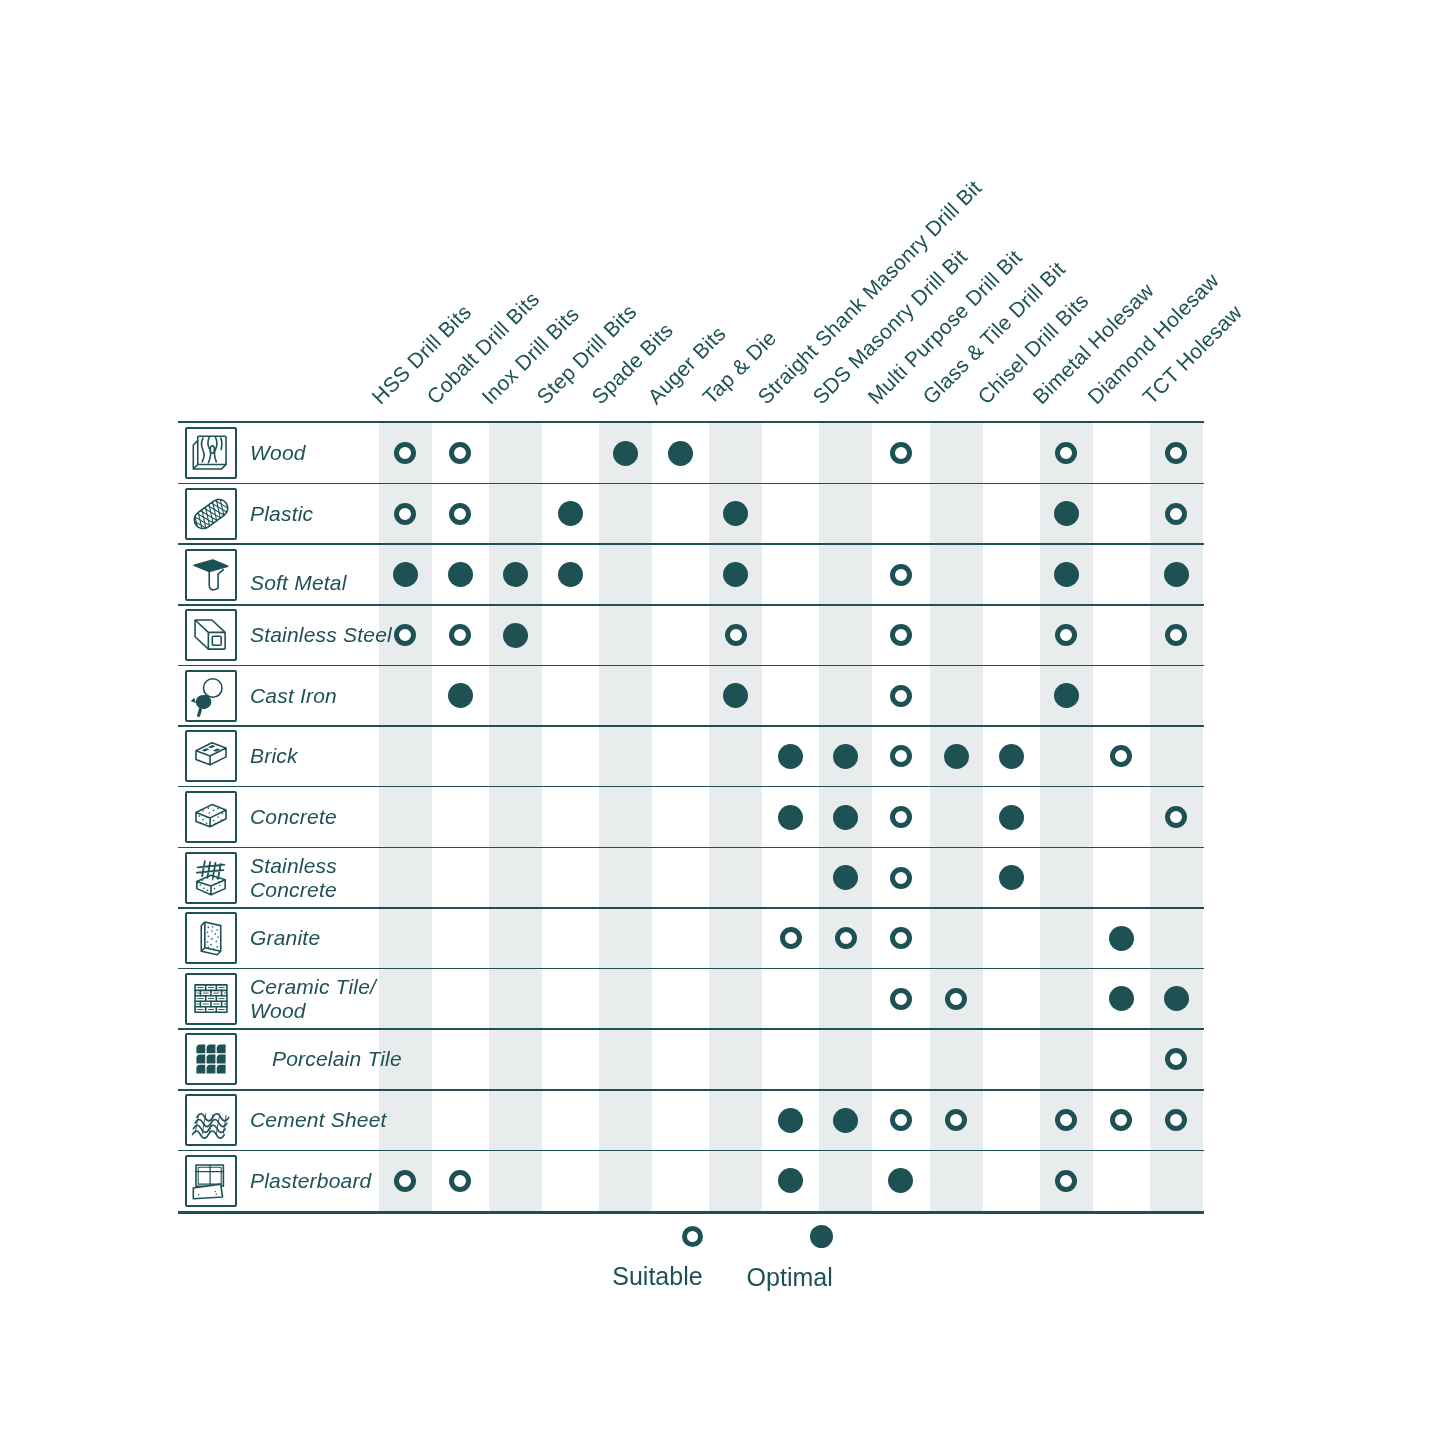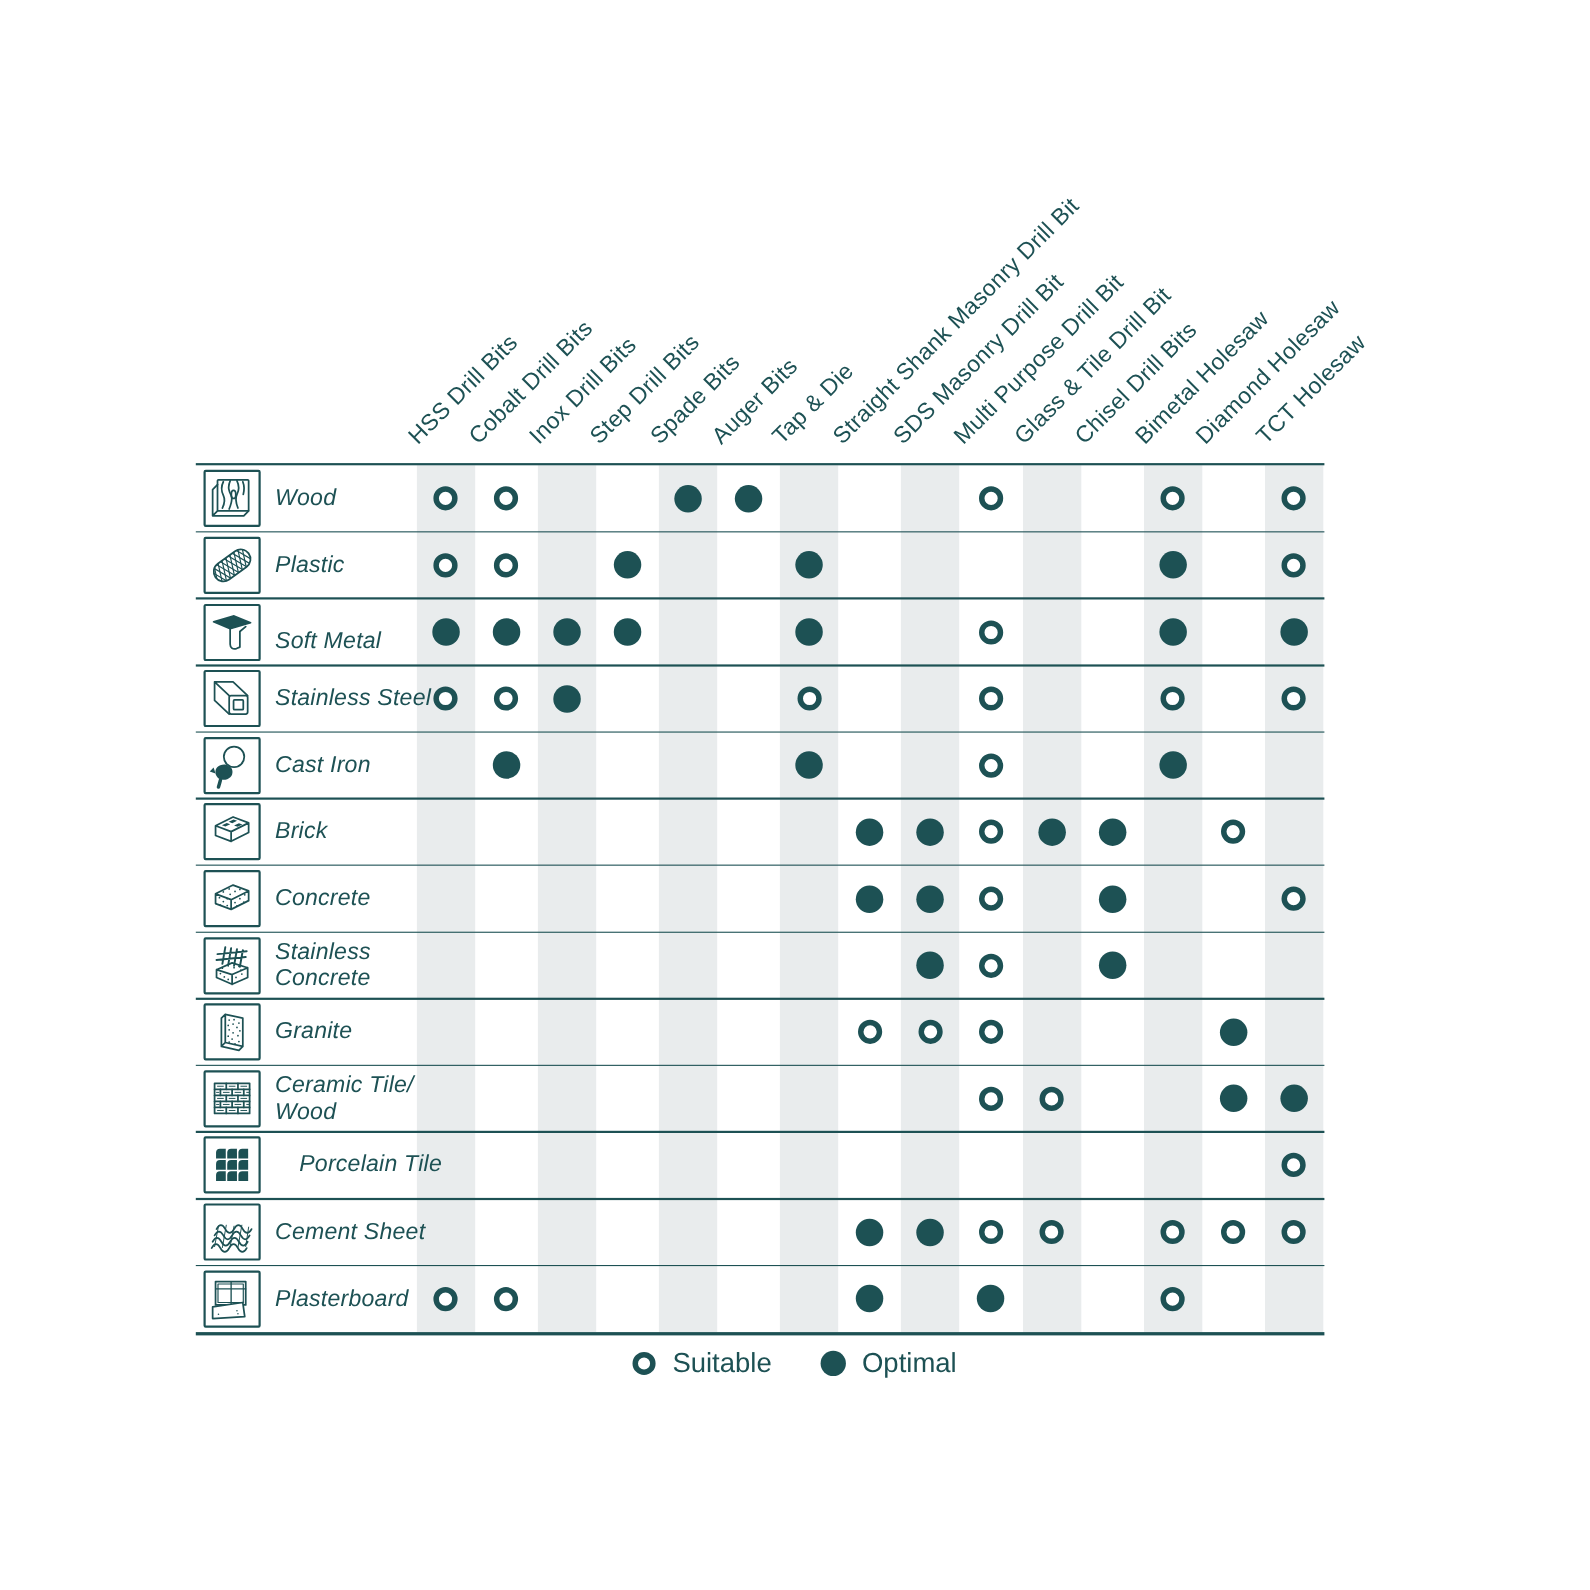--- a/index.html
+++ b/index.html
@@ -13,21 +13,21 @@
   .icon-box{position:absolute;width:52px;height:52px;box-sizing:border-box;
        border:2.2px solid var(--ink);border-radius:2px;background:#fff;
        display:flex;align-items:center;justify-content:center;color:var(--ink);}
   .row-label{position:absolute;font-size:21px;line-height:1.15;letter-spacing:.2px;
        transform:translateY(-50%);color:var(--ink);white-space:nowrap;font-style:italic;}
   .mark{position:absolute;border-radius:50%;box-sizing:border-box;}
   .mark.suitable{width:22px;height:22px;border:5.5px solid var(--ink);background:#fff;}
   .mark.optimal{width:25px;height:25px;background:var(--ink);}
   .legend{position:absolute;top:1225px;left:0;width:100%;display:flex;justify-content:center;
        align-items:center;gap:44px;font-size:25px;color:var(--ink);}
-  .legend-item{display:flex;align-items:center;gap:15px;}
+  .legend-item{display:flex;align-items:flex-end;gap:15px;flex-direction:column;}
   .lg-s{width:21px;height:21px;box-sizing:border-box;border:5.5px solid var(--ink);
        border-radius:50%;background:#fff;}
   .lg-o{width:23px;height:23px;border-radius:50%;background:var(--ink);}
 </style>
 </head>
 <body>
 
 <div class="chart">
   <div>
       <div class="col-label" style="left: 384.05px; bottom: 1036px;">HSS Drill Bits</div>

